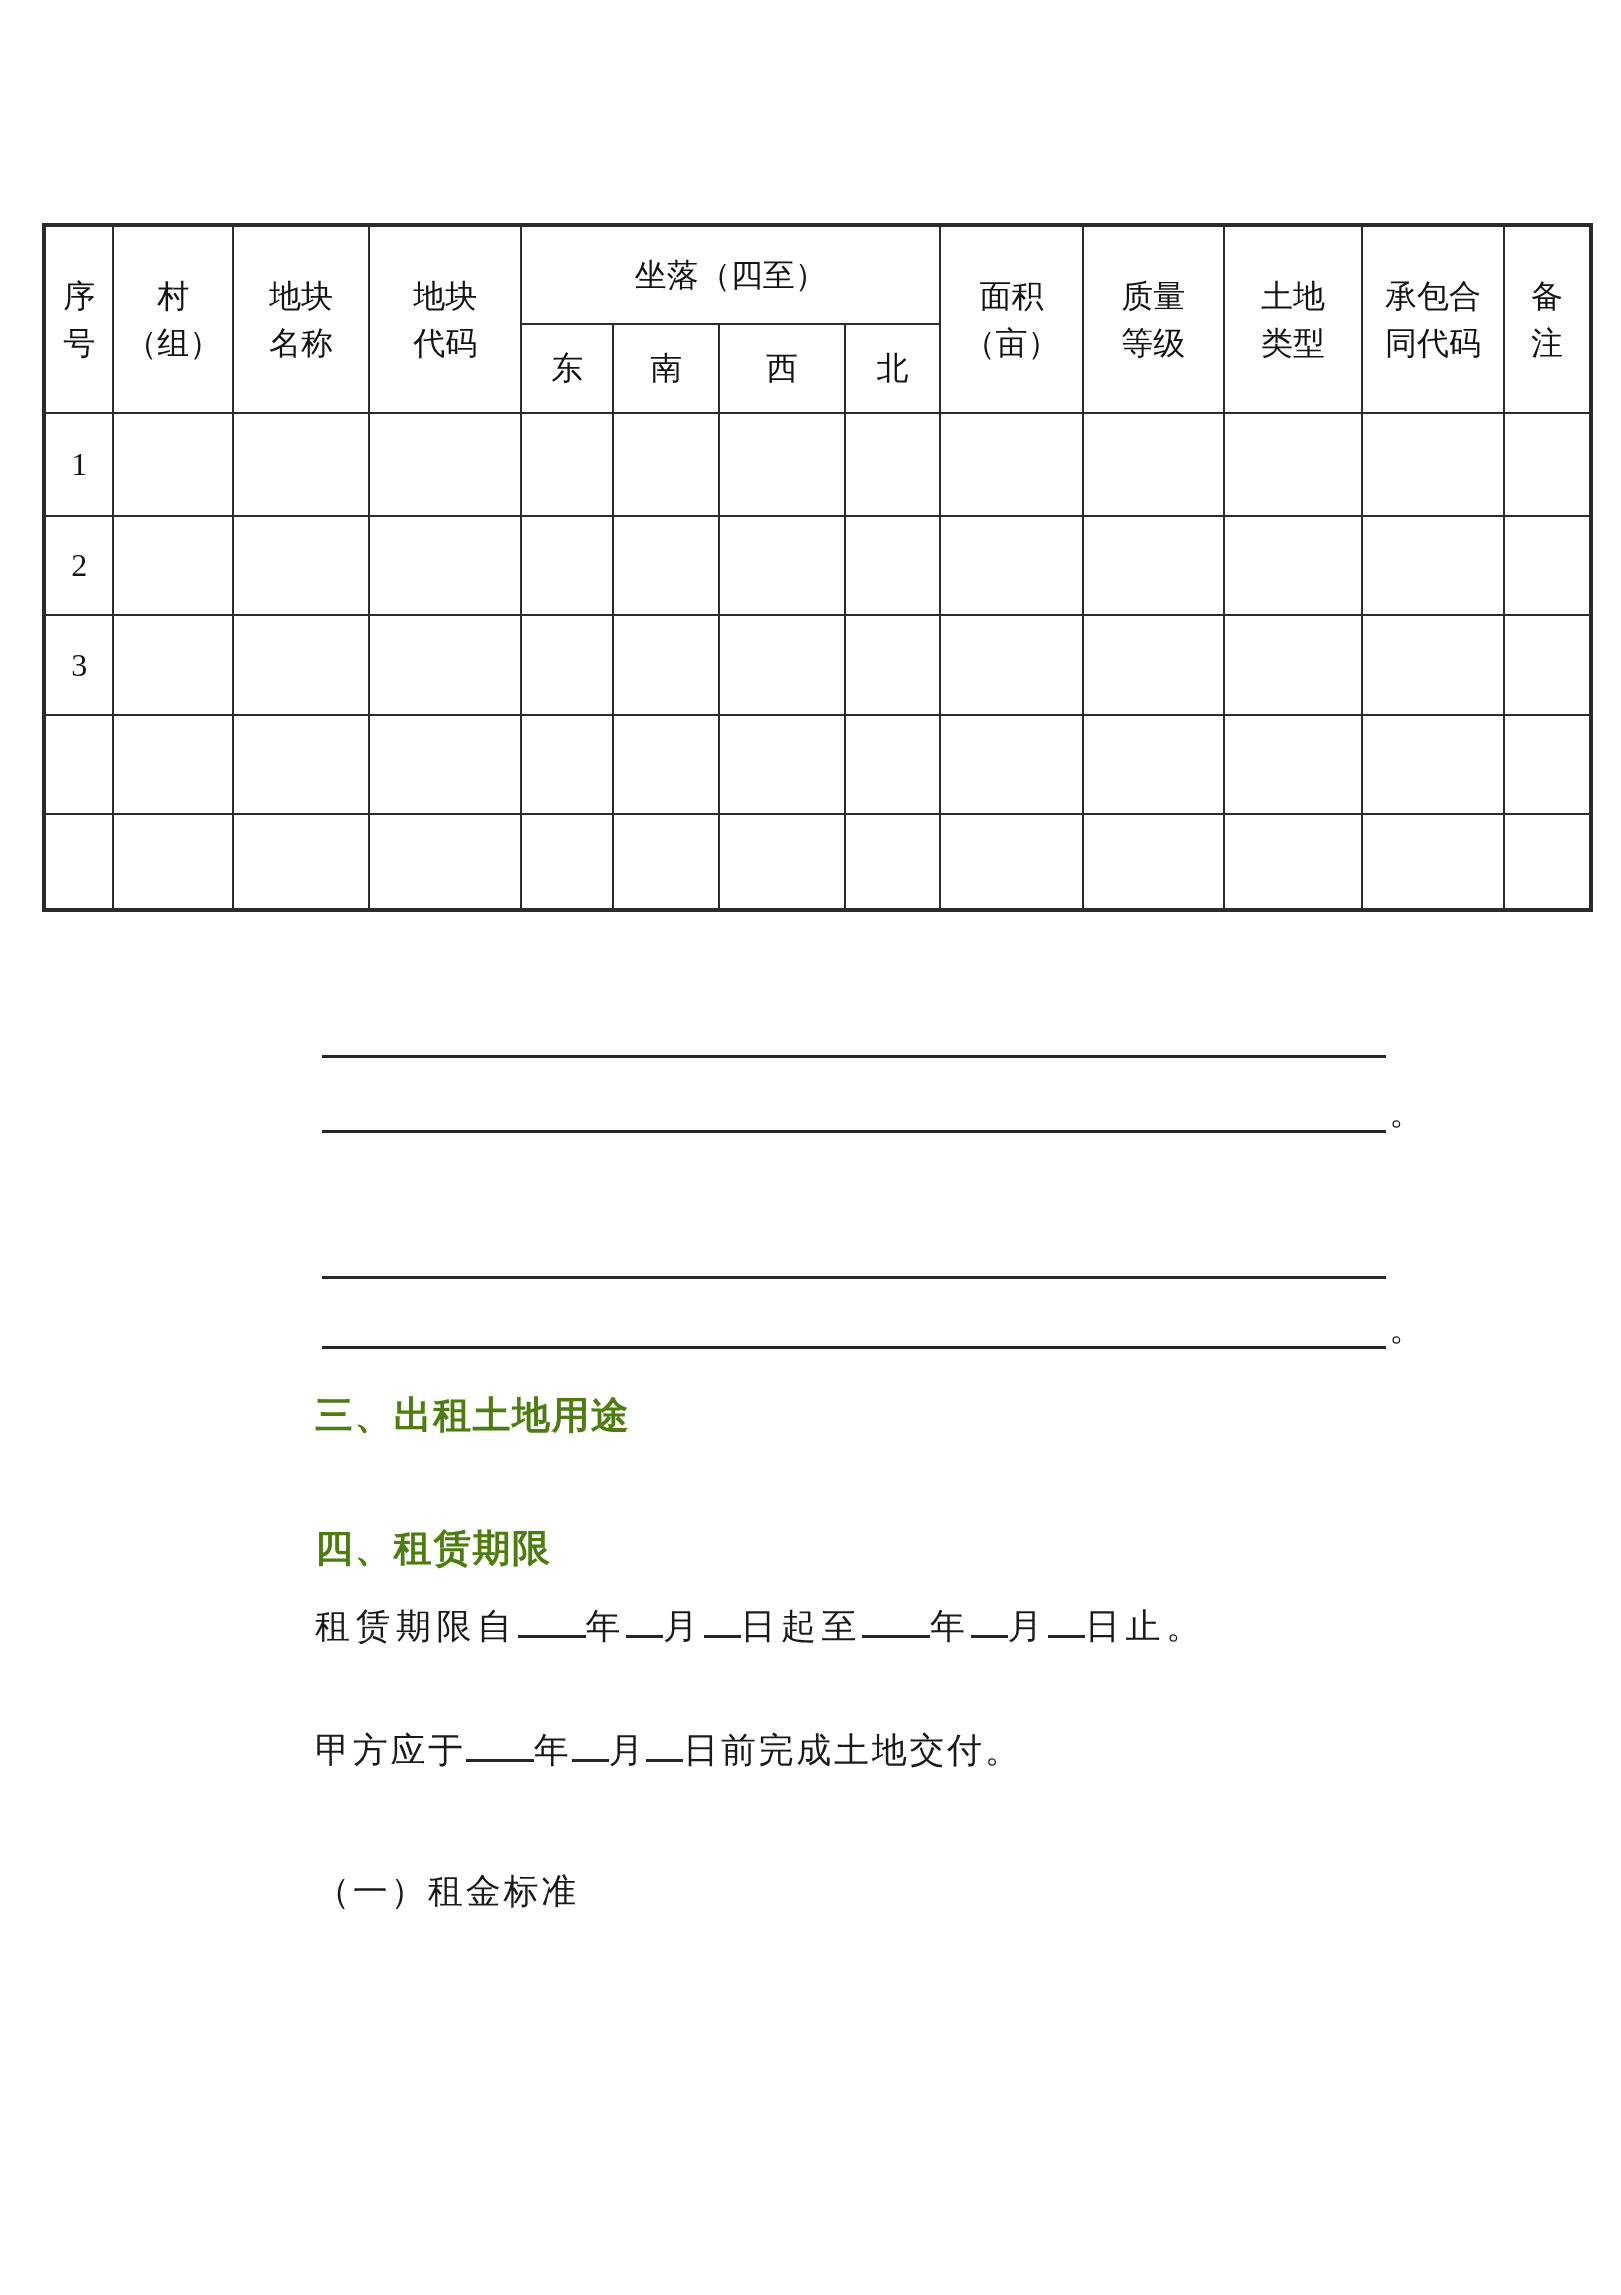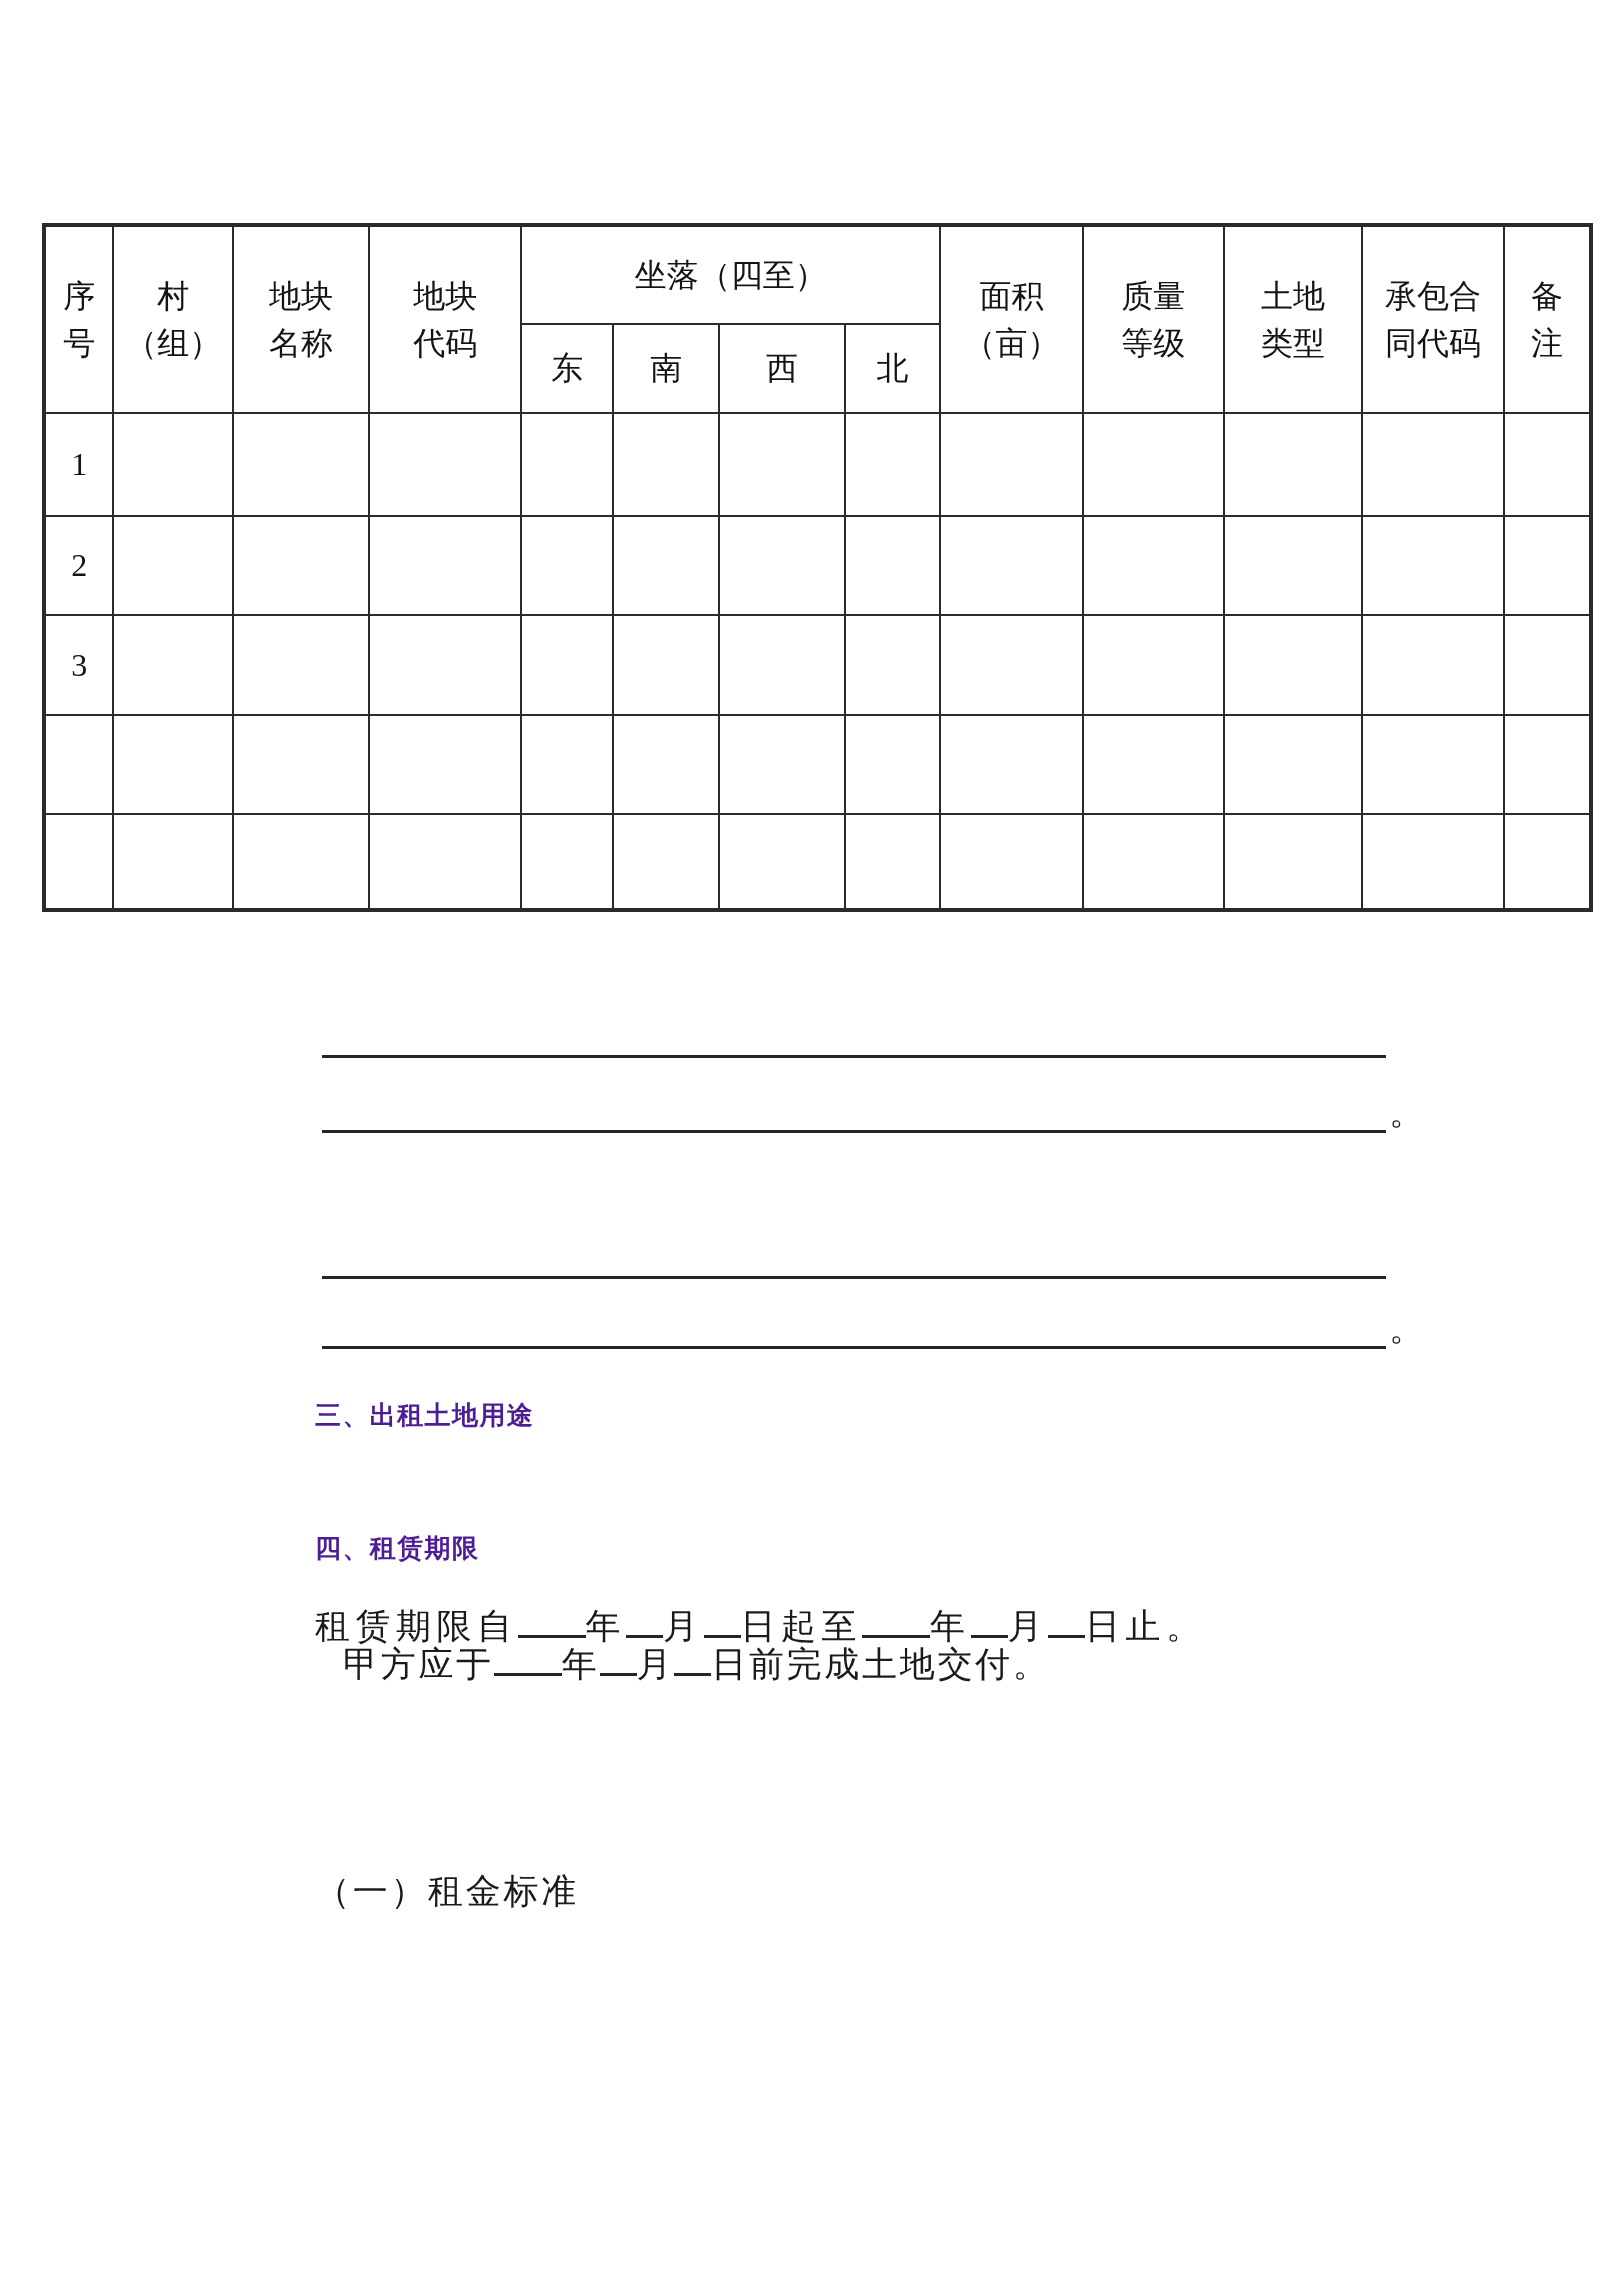--- a/index.html
+++ b/index.html
@@ -60,23 +60,23 @@
     left: 315px;
     font-size: 35px;
     line-height: 42px;
     letter-spacing: 1.4px;
     white-space: nowrap;
     color: #1a1a1a;
   }
   .heading {
     font-family: "Liberation Sans", sans-serif;
     font-weight: bold;
-    font-size: 26px;
+    font-size: 38px;
     letter-spacing: 1.4px;
-    color: #4c1d95;
+    color: #4d7c0f;
   }
   .rule {
     position: absolute;
     left: 322px;
     width: 1064px;
     height: 0;
     border-bottom: 3.4px solid #262626;
   }
   .period {
     position: absolute;
@@ -226,18 +226,18 @@
 
   <div class="rule" style="top:1276px;"></div>
   <div class="rule" style="top:1346px;"></div>
   <span class="period" style="top:1311px;">。</span>
 
   <div class="line heading" style="top:1394px;">三、出租土地用途</div>
 
   <div class="line heading" style="top:1527px;">四、租赁期限</div>
   <div class="line ls8" style="top:1606px;"><span>租赁期限自</span><span class="blank" style="width: 68px;"></span><span>年</span><span class="blank" style="width: 37px;"></span><span>月</span><span class="blank" style="width: 37px;"></span><span>日起至</span><span class="blank" style="width: 68px;"></span><span>年</span><span class="blank" style="width: 37px;"></span><span>月</span><span class="blank" style="width: 37px;"></span><span>日止。</span></div>
 
-  <div class="line ls4" style="top:1644px;margin-left:28px;"><span>甲方应于</span><span class="blank" style="width: 68px;"></span><span>年</span><span class="blank" style="width: 37px;"></span><span>月</span><span class="blank" style="width: 37px;"></span><span>日前完成土地交付。</span></div>
+  <div class="line ls4" style="top:1730px;"><span>甲方应于</span><span class="blank" style="width: 68px;"></span><span>年</span><span class="blank" style="width: 37px;"></span><span>月</span><span class="blank" style="width: 37px;"></span><span>日前完成土地交付。</span></div>
 
   <div class="line ls4" style="top:1871px;">（一）租金标准</div>
 
 </div>
 
 
 </body></html>

